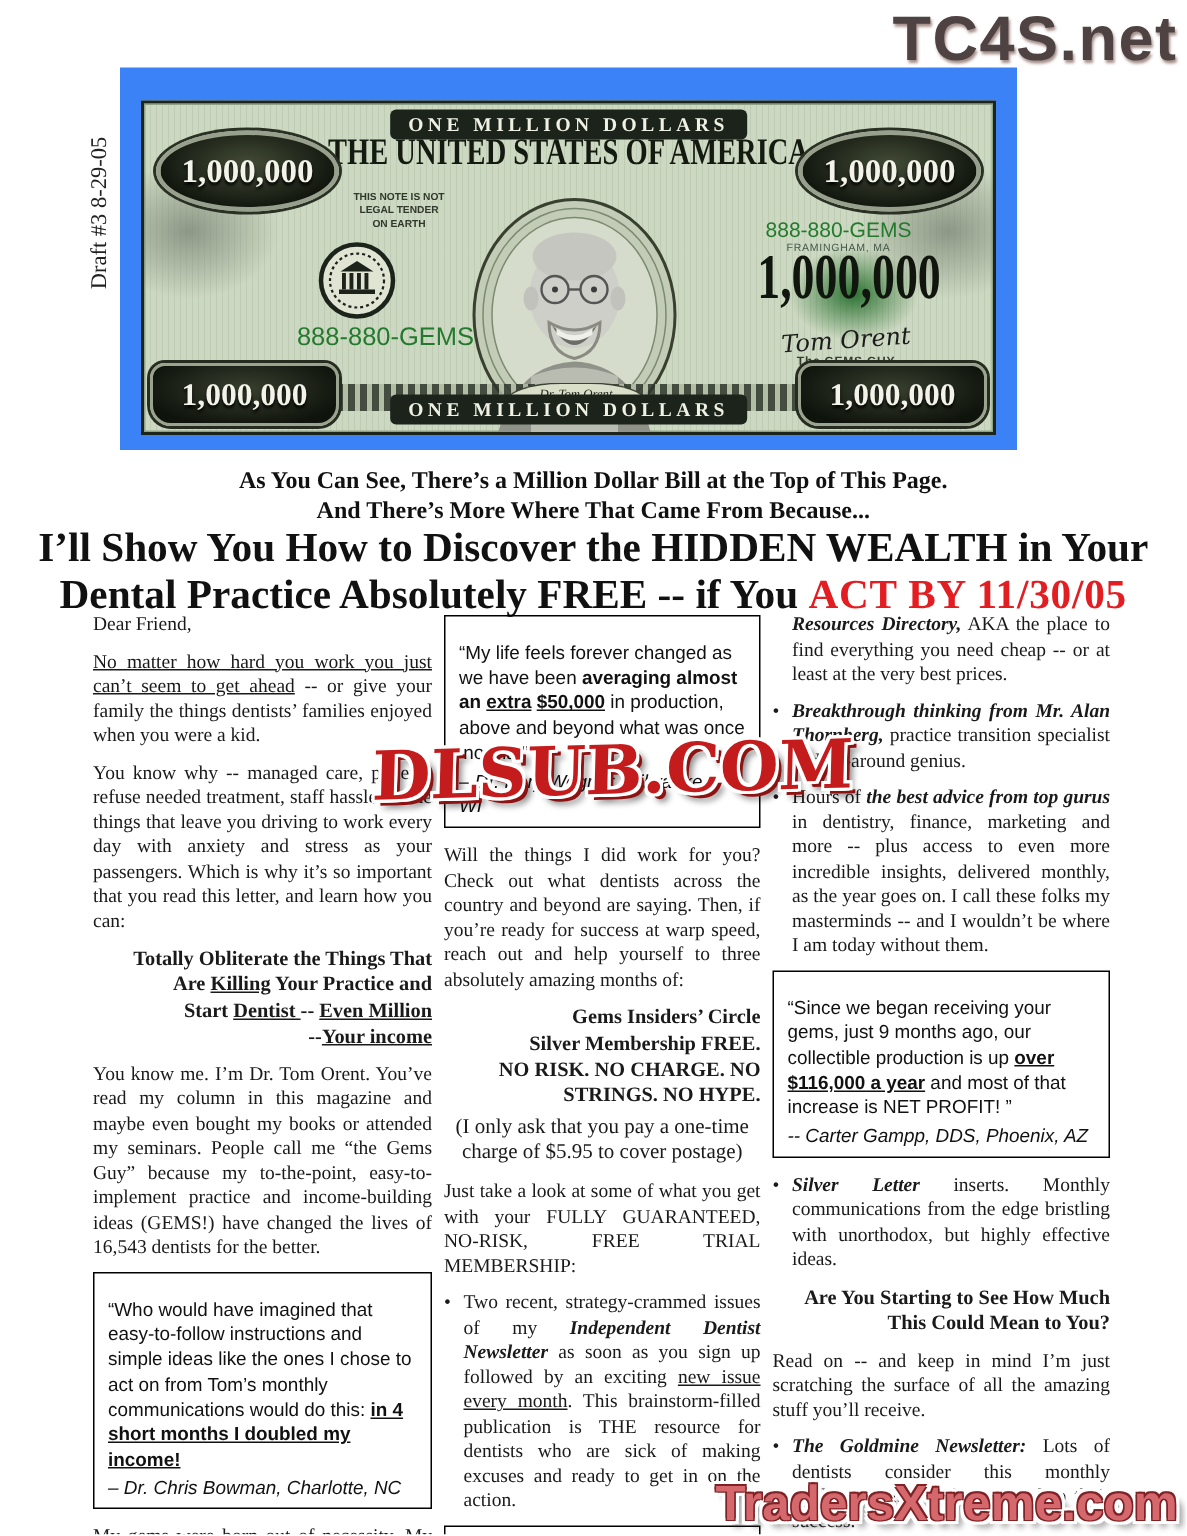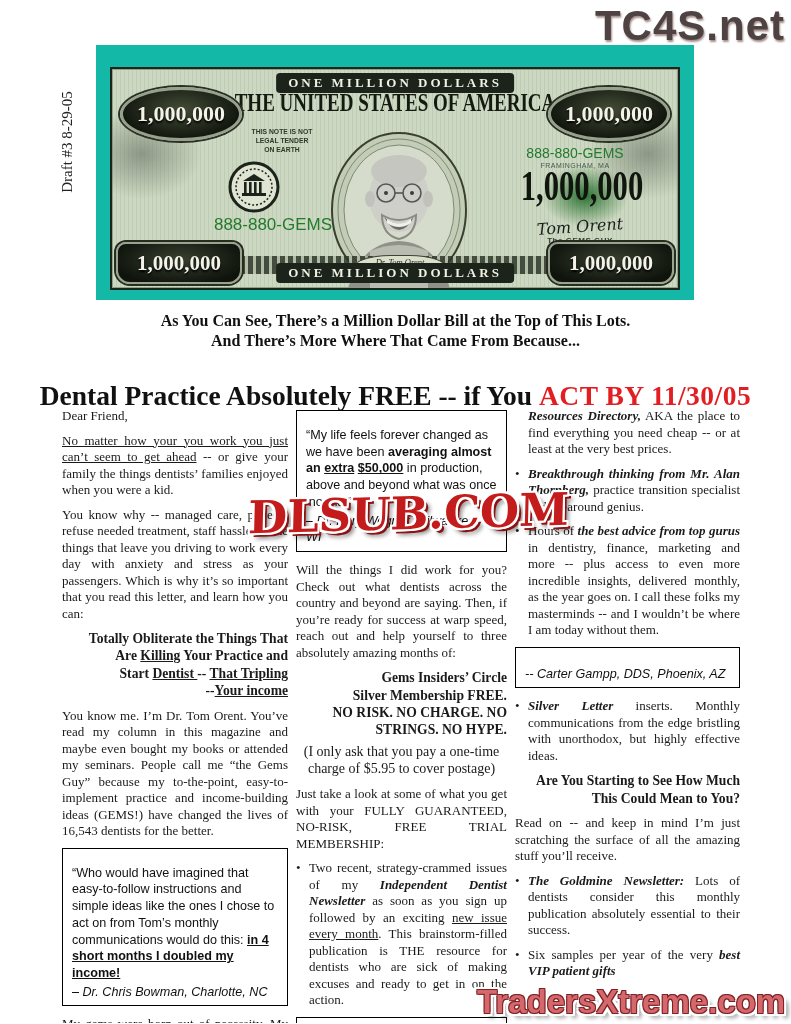--- a/index.html
+++ b/index.html
@@ -16,21 +16,21 @@
     font-size:42px; letter-spacing:1px; color:#4e4243;
     text-shadow:1px 2px 2px rgba(90,50,40,.55);
   }
   .draft-note {
     position:absolute; left:67px; top:142px; white-space:nowrap;
     transform:translate(-50%,-50%) rotate(-90deg);
     font-size:15px; color:#222;
   }
 
   
-  .mint-panel { position:absolute; left:96px; top:45px; width:598px; height:255px; background:#14b8a6; }
+  .mint-panel { position:absolute; left:80px; top:45px; width:598px; height:255px; background:#3b82f6; }
   .bill {
     position:absolute; left:14px; top:22px; width:570px; height:223px;
     background:#ccd8c1;
     background-image:repeating-linear-gradient(90deg, rgba(80,100,70,.10) 0 1px, transparent 1px 4px);
     border:2px solid #1d241c; box-shadow:0 0 0 1px #8fa186 inset; overflow:hidden;
   }
   .bill-corner-swirl { position:absolute; width:120px; height:90px; border-radius:50%;
     background:radial-gradient(closest-side, rgba(120,130,115,.75), rgba(120,130,115,0)); }
   .banner {
     position:absolute; background:#1c231a; color:#eef1e3;
@@ -204,38 +204,38 @@
       <div class="sig-title">The GEMS GUY</div>
 
       <div class="deco-strip"></div>
       <div class="shield-1m bl">1,000,000</div>
       <div class="shield-1m br">1,000,000</div>
       <div class="banner bottom">ONE MILLION DOLLARS</div>
     </div>
   </div>
 
   <div class="subhead">
-    <div>As You Can See, There’s a Million Dollar Bill at the Top of This Lots.</div>
+    <div>As You Can See, There’s a Million Dollar Bill at the Top of This Page.</div>
     <div>And There’s More Where That Came From Because...</div>
   </div>
 
   <div class="headline">
-    <br>
+    <span>I’ll Show You How to Discover the HIDDEN WEALTH in Your</span><br>
     <span>Dental Practice Absolutely FREE -- if You </span><span class="red" style="color:#e31e22">ACT BY 11/30/05</span>
   </div>
 
   <div class="cols">
 
     <div class="col col1">
       <p class="no-just">Dear Friend,</p>
-      <p><span class="s-u">No matter how your you work you just can’t seem to get ahead</span><span> -- or give your family the things dentists’ families enjoyed when you were a kid.</span></p>
+      <p><span class="s-u">No matter how hard you work you just can’t seem to get ahead</span><span> -- or give your family the things dentists’ families enjoyed when you were a kid.</span></p>
       <p>You know why -- managed care, patients refuse needed treatment, staff hassles -- the things that leave you driving to work every day with anxiety and stress as your passengers. Which is why it’s so important that you read this letter, and learn how you can:</p>
       <div class="col-heading"><span>Totally Obliterate the Things That
 Are </span><span class="s-u">Killing</span><span> Your Practice and
-Start </span><span class="s-u">Dentist </span><span>-- </span><span class="s-u">That Tripling</span><span>
+Start </span><span class="s-u">Dentist </span><span>-- </span><span class="s-u">Even Million</span><span>
 --</span><span class="s-u">Your income</span></div>
       <p>You know me. I’m Dr. Tom Orent. You’ve read my column in this magazine and maybe even bought my books or attended my seminars. People call me “the Gems Guy” because my to-the-point, easy-to-implement practice and income-building ideas (GEMS!) have changed the lives of 16,543 dentists for the better.</p>
       <div class="tbox">
         <div><span>“Who would have imagined that easy-to-follow instructions and simple ideas like the ones I chose to act on from Tom’s monthly communications would do this: </span><span class="s-b s-u">in 4 short months I doubled my income!</span></div>
         <div class="attr">– Dr. Chris Bowman, Charlotte, NC</div>
       </div>
       <p>My gems were born out of necessity. My practice had one foot in the grave so I needed strategies that were quick and effective (not to mention cheap). And I discovered a ton of them, with the result that in just three years I went from the brink of financial ruin to be-</p>
     </div>
 
     <div class="col col2">
@@ -256,20 +256,21 @@
 
       </div>
 
     </div>
 
     <div class="col col3">
       <p class="cont-indent"><span class="s-bi">Resources Directory,</span><span> AKA the place to find everything you need cheap -- or at least at the very best prices.</span></p>
       <div class="bullet"><span class="s-bi">Breakthrough thinking from Mr. Alan Thornberg,</span><span> practice transition specialist and all-around genius.</span></div>
       <div class="bullet"><span>Hours of </span><span class="s-bi">the best advice from top gurus</span><span> in dentistry, finance, marketing and more -- plus access to even more incredible insights, delivered monthly, as the year goes on. I call these folks my masterminds -- and  I wouldn’t be where I am today without them.</span></div>
       <div class="tbox">
+        <div><span>“Since we began receiving your gems, just 9 months ago, our collectible production is up </span><span class="s-b s-u">over $116,000 a year</span><span> and most of that increase is NET PROFIT! ”</span></div>
         <div class="attr">-- Carter Gampp, DDS, Phoenix, AZ</div>
       </div>
       <div class="bullet"><span class="s-bi">Silver Letter</span><span> inserts. Monthly communications from the edge bristling with unorthodox, but highly effective ideas.</span></div>
       <div class="col-heading">Are You Starting to See How Much
 This Could Mean to You?</div>
       <p>Read on -- and keep in mind I’m just scratching the surface of all the amazing stuff you’ll receive.</p>
       <div class="bullet"><span class="s-bi">The Goldmine Newsletter:</span><span> Lots of dentists consider this monthly publication absolutely essential to their success.</span></div>
       <div class="bullet"><span>Six samples per year of the very </span><span class="s-bi">best VIP patient gifts</span></div>
 
     </div>

